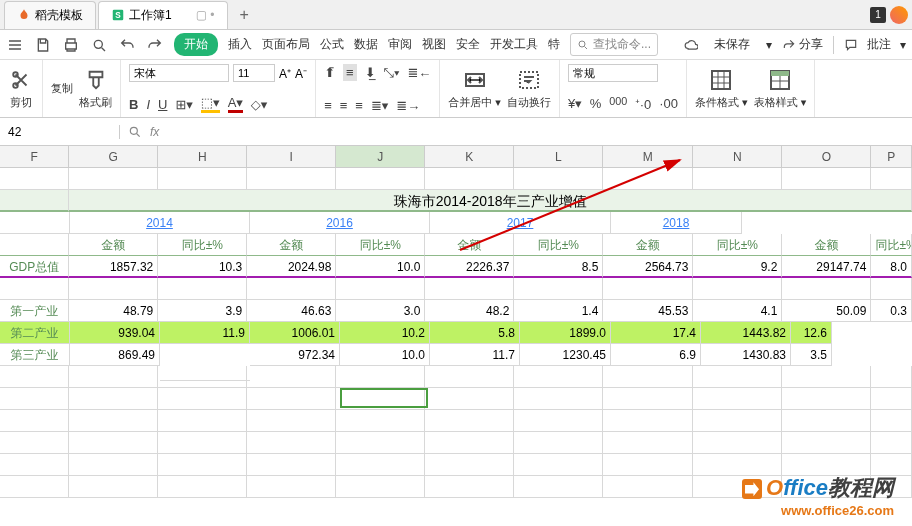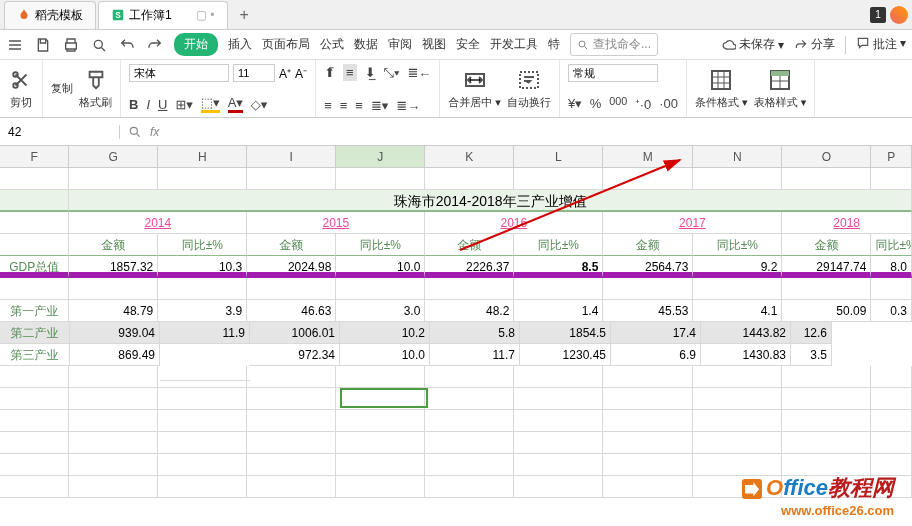--- a/index.html
+++ b/index.html
@@ -42,26 +42,26 @@
     .grid-wrap { position: relative; overflow: hidden; }
     .col-headers { display: flex; height: 22px; background: #f3f3f3; border-bottom: 1px solid #ccc; }
     .col-h { border-right: 1px solid #ccc; text-align: center; line-height: 22px; font-size: 12px; color: #555; }
     .col-h.active { background: #d5e8d0; }
     
     .data-area { position: relative; }
     .drow { display: flex; height: 22px; }
     .dcell { border-right: 1px solid #d8d8d8; border-bottom: 1px solid #d8d8d8; padding: 0 4px; line-height: 22px; font-size: 12px; overflow: hidden; white-space: nowrap; }
     
     .title-row .dcell { background: #eaf3e8; border-bottom: 2px solid #8fb98a; text-align: center; font-size: 14px; }
-    .year-row .dcell { text-align: center; color: #ec4899; }
+    .year-row .dcell { text-align: center; color: #3b82f6; }
     .sub-row .dcell { text-align: center; color: #558b55; border-bottom: 1px solid #8fb98a; }
     .data-row .dcell { text-align: right; }
     .data-row .label { color: #558b55; text-align: center; }
-    .gdp-row .dcell { border-bottom: 6px solid #a21caf; }
-    .zebra .dcell { background: #e5e5e5; }
+    .gdp-row .dcell { border-bottom: 2px solid #a21caf; }
+    .zebra .dcell { background: #bef264; }
     
     .cell-cursor { position: absolute; border: 2px solid #4a9e3f; pointer-events: none; }
     
     .arrow { position: absolute; top: 150px; left: 450px; width: 250px; height: 110px; pointer-events: none; }
     
     .watermark { position: absolute; right: 18px; bottom: 8px; text-align: right; font-family: Arial; }
     .wm-top { font-size: 22px; font-weight: bold; font-style: italic; color: #1a7dc4; }
     .wm-o { color: #e67817; }
     .wm-url { font-size: 13px; color: #e67817; font-weight: bold; }
     .wm-logo { display: inline-block; width: 20px; height: 20px; background: #e67817; border-radius: 3px; vertical-align: middle; margin-right: 4px; position: relative; }
@@ -139,34 +139,34 @@
   <span class="menu-item">开发工具</span>
   <span class="menu-item">特</span>
   <div class="search-box">
     <svg width="12" height="12" viewBox="0 0 24 24">
         <circle cx="10" cy="10" r="6" fill="none" stroke="#888" stroke-width="2"></circle>
         <path stroke="#888" stroke-width="2" d="M15 15l5 5"></path>
       </svg>
     <span>查找命令...</span>
   </div>
   <div class="menu-right">
-    <span class="menu-item" style="display:flex;gap:3px;align-items:center;">
+    <span class="menu-item" style="display:flex;gap:16px;align-items:center;">
       <svg width="14" height="14" viewBox="0 0 24 24">
           <path fill="none" stroke="#555" stroke-width="2" d="M7 18a5 5 0 010-10 7 7 0 0113 3 4 4 0 010 8H7z"></path>
         </svg>
       <span>未保存</span> ▾
     </span>
     <span class="menu-item" style="display:flex;gap:3px;align-items:center;">
       <svg width="14" height="14" viewBox="0 0 24 24">
           <path fill="none" stroke="#555" stroke-width="2" d="M14 4l6 6-6 6M20 10H9a5 5 0 00-5 5v2"></path>
         </svg>
       <span>分享</span>
     </span>
     <span class="menu-sep"></span>
-    <span class="menu-item" style="display:flex;gap:3px;align-items:flex-start;">
+    <span class="menu-item" style="display:flex;gap:9px;align-items:center;">
       <svg width="14" height="14" viewBox="0 0 24 24">
           <path fill="none" stroke="#555" stroke-width="2" d="M4 4h16v12H10l-4 4v-4H4z"></path>
         </svg>
       <span>批注</span> ▾
     </span>
   </div>
 </div>
 
 <div class="ribbon">
   <div class="ribbon-group row">
@@ -321,21 +321,20 @@
         <div class="dcell " style="width: 90px;"></div>
         <div class="dcell " style="width: 41px;"></div>
       </div>
       <div class="drow title-row">
         <div class="dcell " style="width: 70px;"></div>
         <div class="dcell " style="width: 852px; border-right: 1px solid rgb(216, 216, 216);">珠海市2014-2018年三产业增值</div>
       </div>
       <div class="drow year-row">
         <div class="dcell " style="width: 70px;"></div>
         <div class="dcell " style="width: 180px; text-decoration: underline;">2014</div>
-        <div class="dcell " style="width: 180px; text-decoration: underline;">2015</div>
         <div class="dcell " style="width: 180px; text-decoration: underline;">2016</div>
         <div class="dcell " style="width: 181px; text-decoration: underline;">2017</div>
         <div class="dcell " style="width: 131px; text-decoration: underline;">2018</div>
       </div>
       <div class="drow sub-row">
         <div class="dcell " style="width: 70px;"></div>
         <div class="dcell " style="width: 90px;">金额</div>
         <div class="dcell " style="width: 90px;">同比±%</div>
         <div class="dcell " style="width: 90px;">金额</div>
         <div class="dcell " style="width: 90px;">同比±%</div>
@@ -346,21 +345,21 @@
         <div class="dcell " style="width: 90px;">金额</div>
         <div class="dcell " style="width: 41px;">同比±%</div>
       </div>
       <div class="drow data-row gdp-row">
         <div class="dcell label" style="width: 70px;">GDP总值</div>
         <div class="dcell " style="width: 90px;">1857.32</div>
         <div class="dcell " style="width: 90px;">10.3</div>
         <div class="dcell " style="width: 90px;">2024.98</div>
         <div class="dcell " style="width: 90px;">10.0</div>
         <div class="dcell " style="width: 90px;">2226.37</div>
-        <div class="dcell " style="width: 90px; font-weight: bold;">8.5</div>
+        <div class="dcell " style="width: 90px;">8.5</div>
         <div class="dcell " style="width: 91px;">2564.73</div>
         <div class="dcell " style="width: 90px;">9.2</div>
         <div class="dcell " style="width: 90px;">29147.74</div>
         <div class="dcell " style="width: 41px;">8.0</div>
       </div>
       <div class="drow ">
         <div class="dcell " style="width: 70px;"></div>
         <div class="dcell " style="width: 90px;"></div>
         <div class="dcell " style="width: 90px;"></div>
         <div class="dcell " style="width: 90px;"></div>
@@ -385,21 +384,21 @@
         <div class="dcell " style="width: 90px;">50.09</div>
         <div class="dcell " style="width: 41px;">0.3</div>
       </div>
       <div class="drow data-row zebra">
         <div class="dcell label" style="width: 70px;">第二产业</div>
         <div class="dcell " style="width: 90px;">939.04</div>
         <div class="dcell " style="width: 90px;">11.9</div>
         <div class="dcell " style="width: 90px;">1006.01</div>
         <div class="dcell " style="width: 90px;">10.2</div>
         <div class="dcell " style="width: 90px;">5.8</div>
-        <div class="dcell " style="width: 91px;">1854.5</div>
+        <div class="dcell " style="width: 91px;">1899.0</div>
         <div class="dcell " style="width: 90px;">17.4</div>
         <div class="dcell " style="width: 90px;">1443.82</div>
         <div class="dcell " style="width: 41px;">12.6</div>
       </div>
       <div class="drow data-row ">
         <div class="dcell label" style="width: 70px;">第三产业</div>
         <div class="dcell " style="width: 90px;">869.49</div>
         <div class="dcell " style="width: 90px; margin-top: 36px;">8.7</div>
         <div class="dcell " style="width: 90px;">972.34</div>
         <div class="dcell " style="width: 90px;">10.0</div>
@@ -495,16 +494,16 @@
   <defs>
       <marker id="ah" markerWidth="10" markerHeight="10" refX="8" refY="3" orient="auto">
         <path d="M0,0 L0,6 L9,3 z" fill="#d40000"></path>
       </marker>
     </defs>
   <line x1="10" y1="100" x2="230" y2="10" stroke="#d40000" stroke-width="2" marker-end="url(#ah)"></line>
 </svg>
 
 <div class="watermark">
   <div class="wm-top">
-    <span class="wm-logo"></span><span class="wm-o">O</span>ffice<span style="color:#b91c1c">教程网</span>
+    <span class="wm-logo"></span><span class="wm-o">O</span>ffice<span style="color:#404040">教程网</span>
   </div>
   <div class="wm-url">www.office26.com</div>
 </div>
 
 </body></html>

